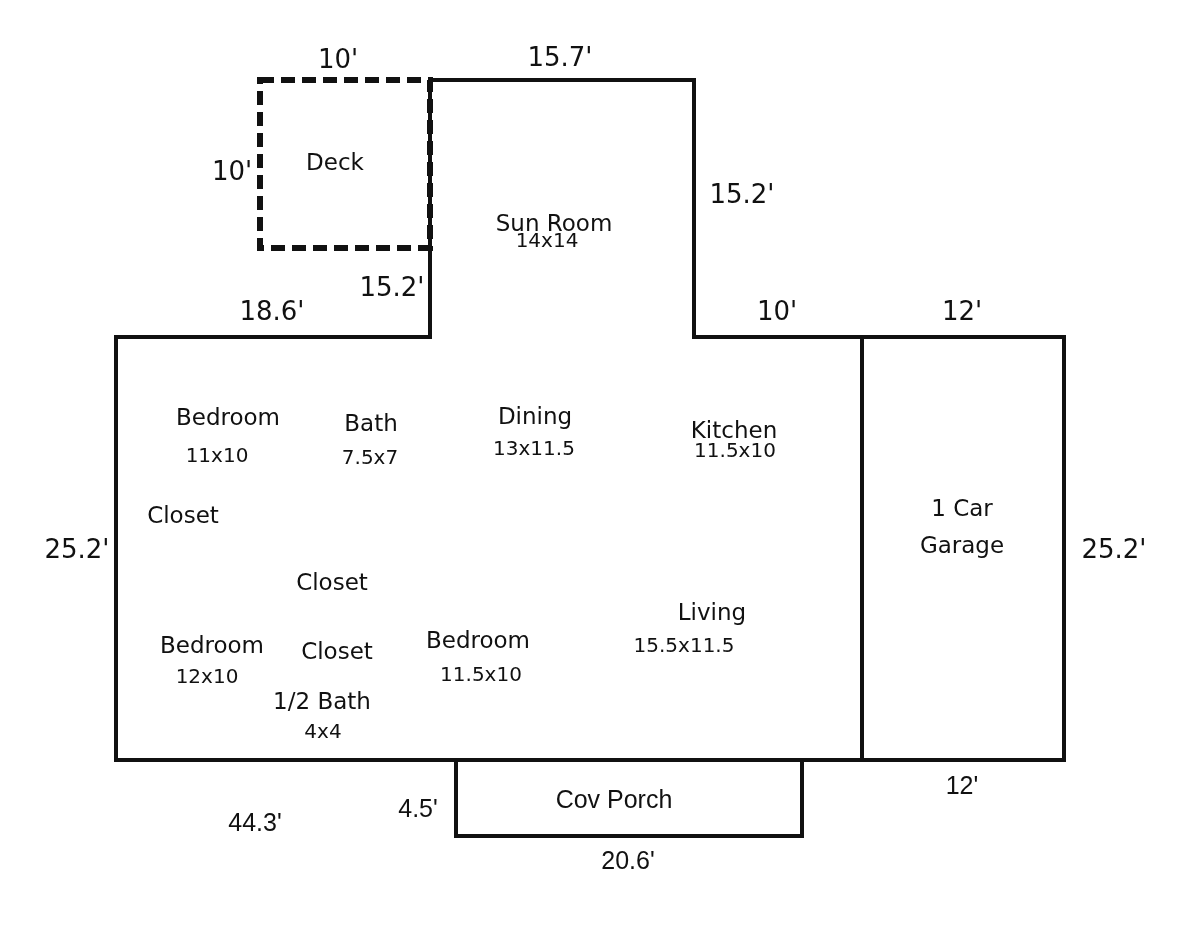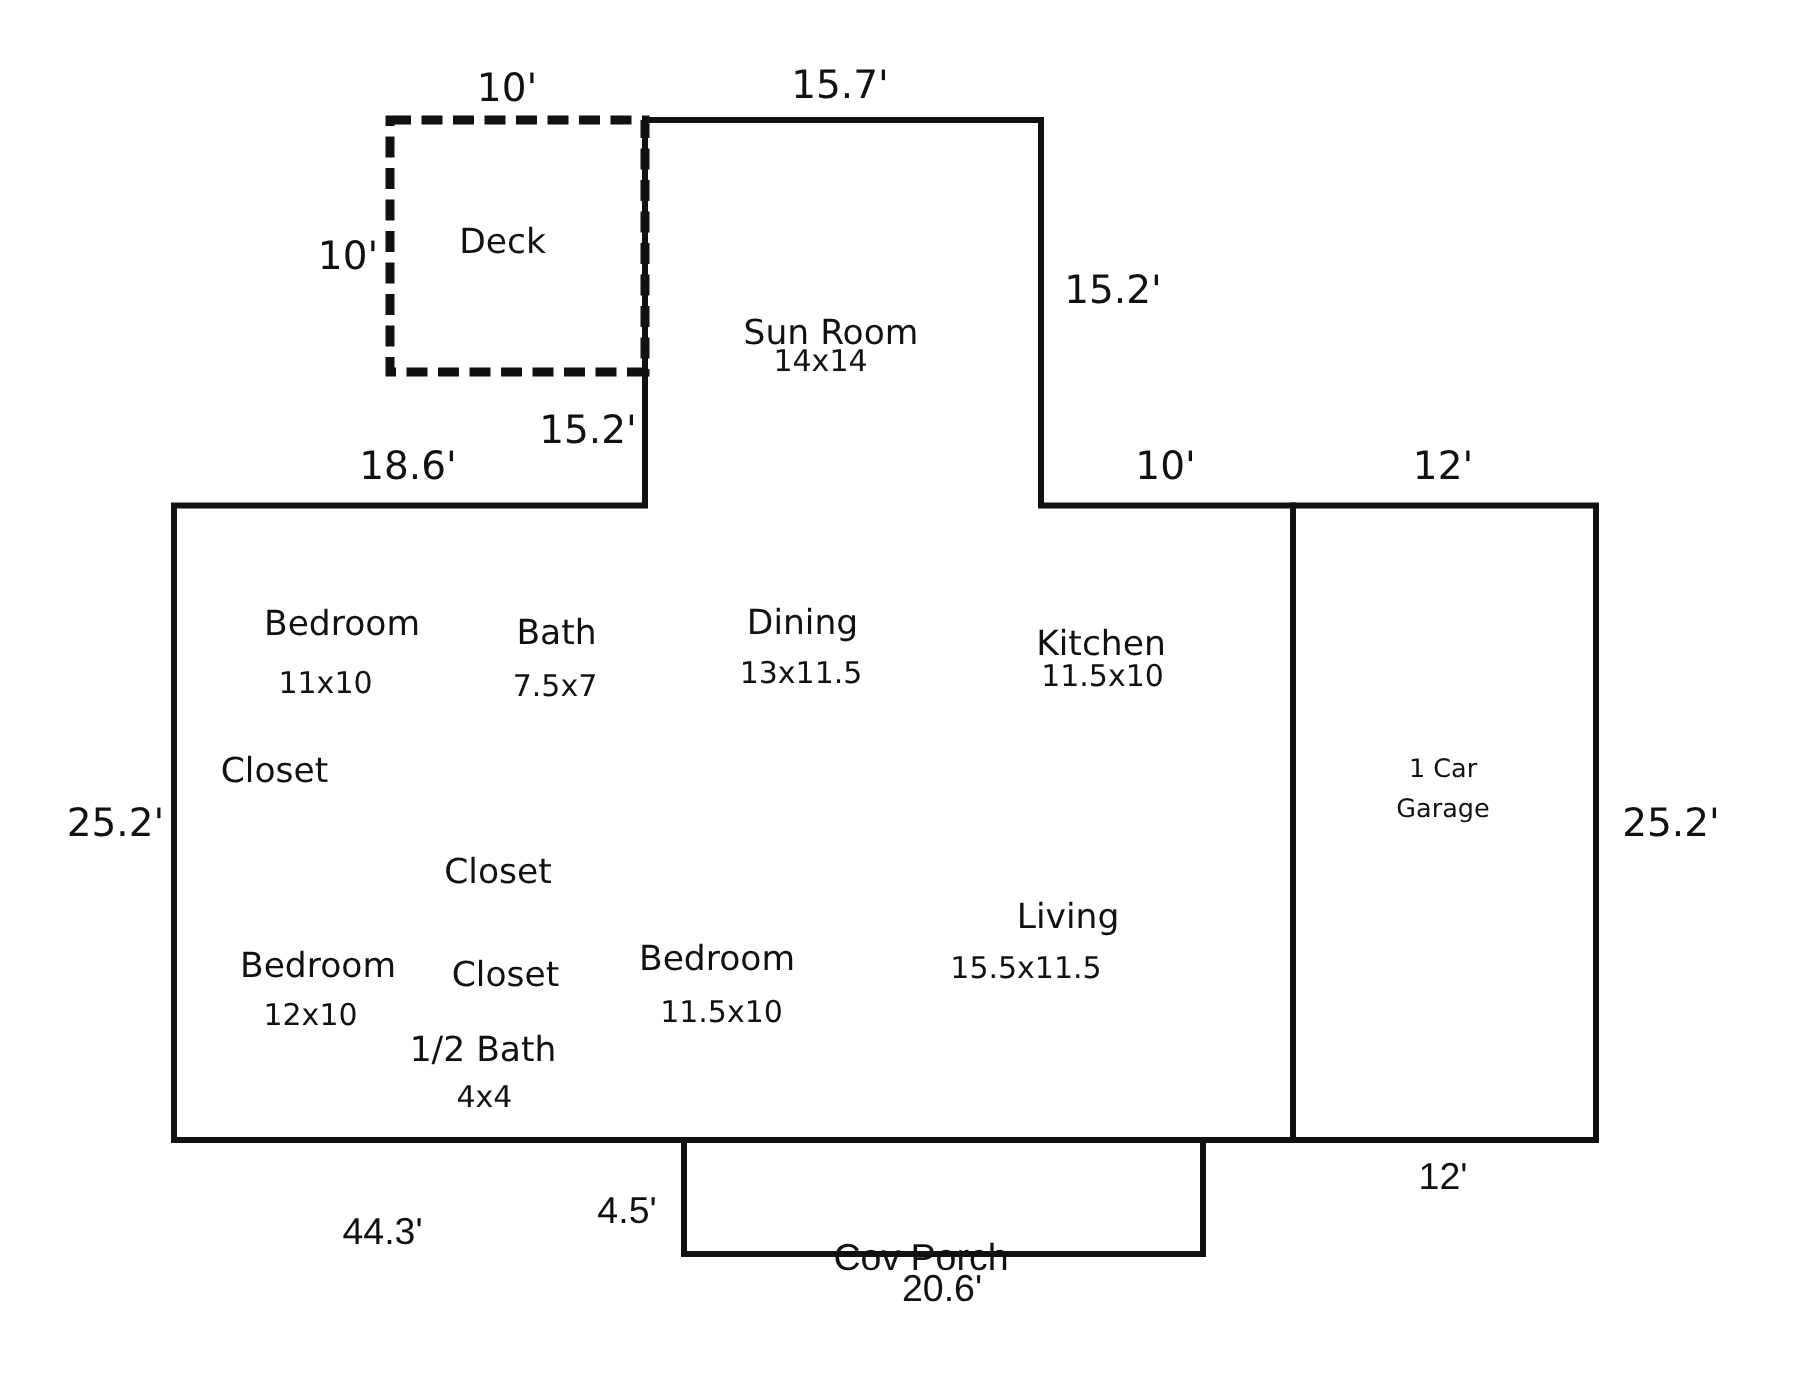--- a/index.html
+++ b/index.html
@@ -37,21 +37,21 @@
     }
     .label {
       position: absolute;
       white-space: nowrap;
       transform: translate(-50%, -50%);
       line-height: 1;
     }
     .room-name { font-size: 23px; }
     .room-size { font-size: 20px; }
     .dim { font-size: 26px; }
-    .garage-name { font-size: 17px; text-align: center; line-height: 1.6; }
+    .garage-name { font-size: 23px; text-align: center; line-height: 1.6; }
     .porch-name, .porch-dim, .bottom-dim {
       font-family: "Liberation Sans", sans-serif;
       font-size: 25px;
     }
   </style>
 </head>
 <body>
 
 <svg id="plan" viewBox="0 0 1200 925" xmlns="http://www.w3.org/2000/svg">
 
@@ -110,13 +110,13 @@
 <div class="label room-size" style="left:481px; top:674px;">11.5x10</div>
 
 <div class="label room-name" style="left:712px; top:612px;">Living</div>
 <div class="label room-size" style="left:684px; top:645px;">15.5x11.5</div>
 
 <div class="label garage-name" style="left:962px; top:527px;">
   <div>1 Car</div>
   <div>Garage</div>
 </div>
 
-<div class="label porch-name" style="left:614px; top:799px;margin-top:40px;">Cov Porch</div>
+<div class="label porch-name" style="left:614px; top:799px;">Cov Porch</div>
 
 </body></html>

